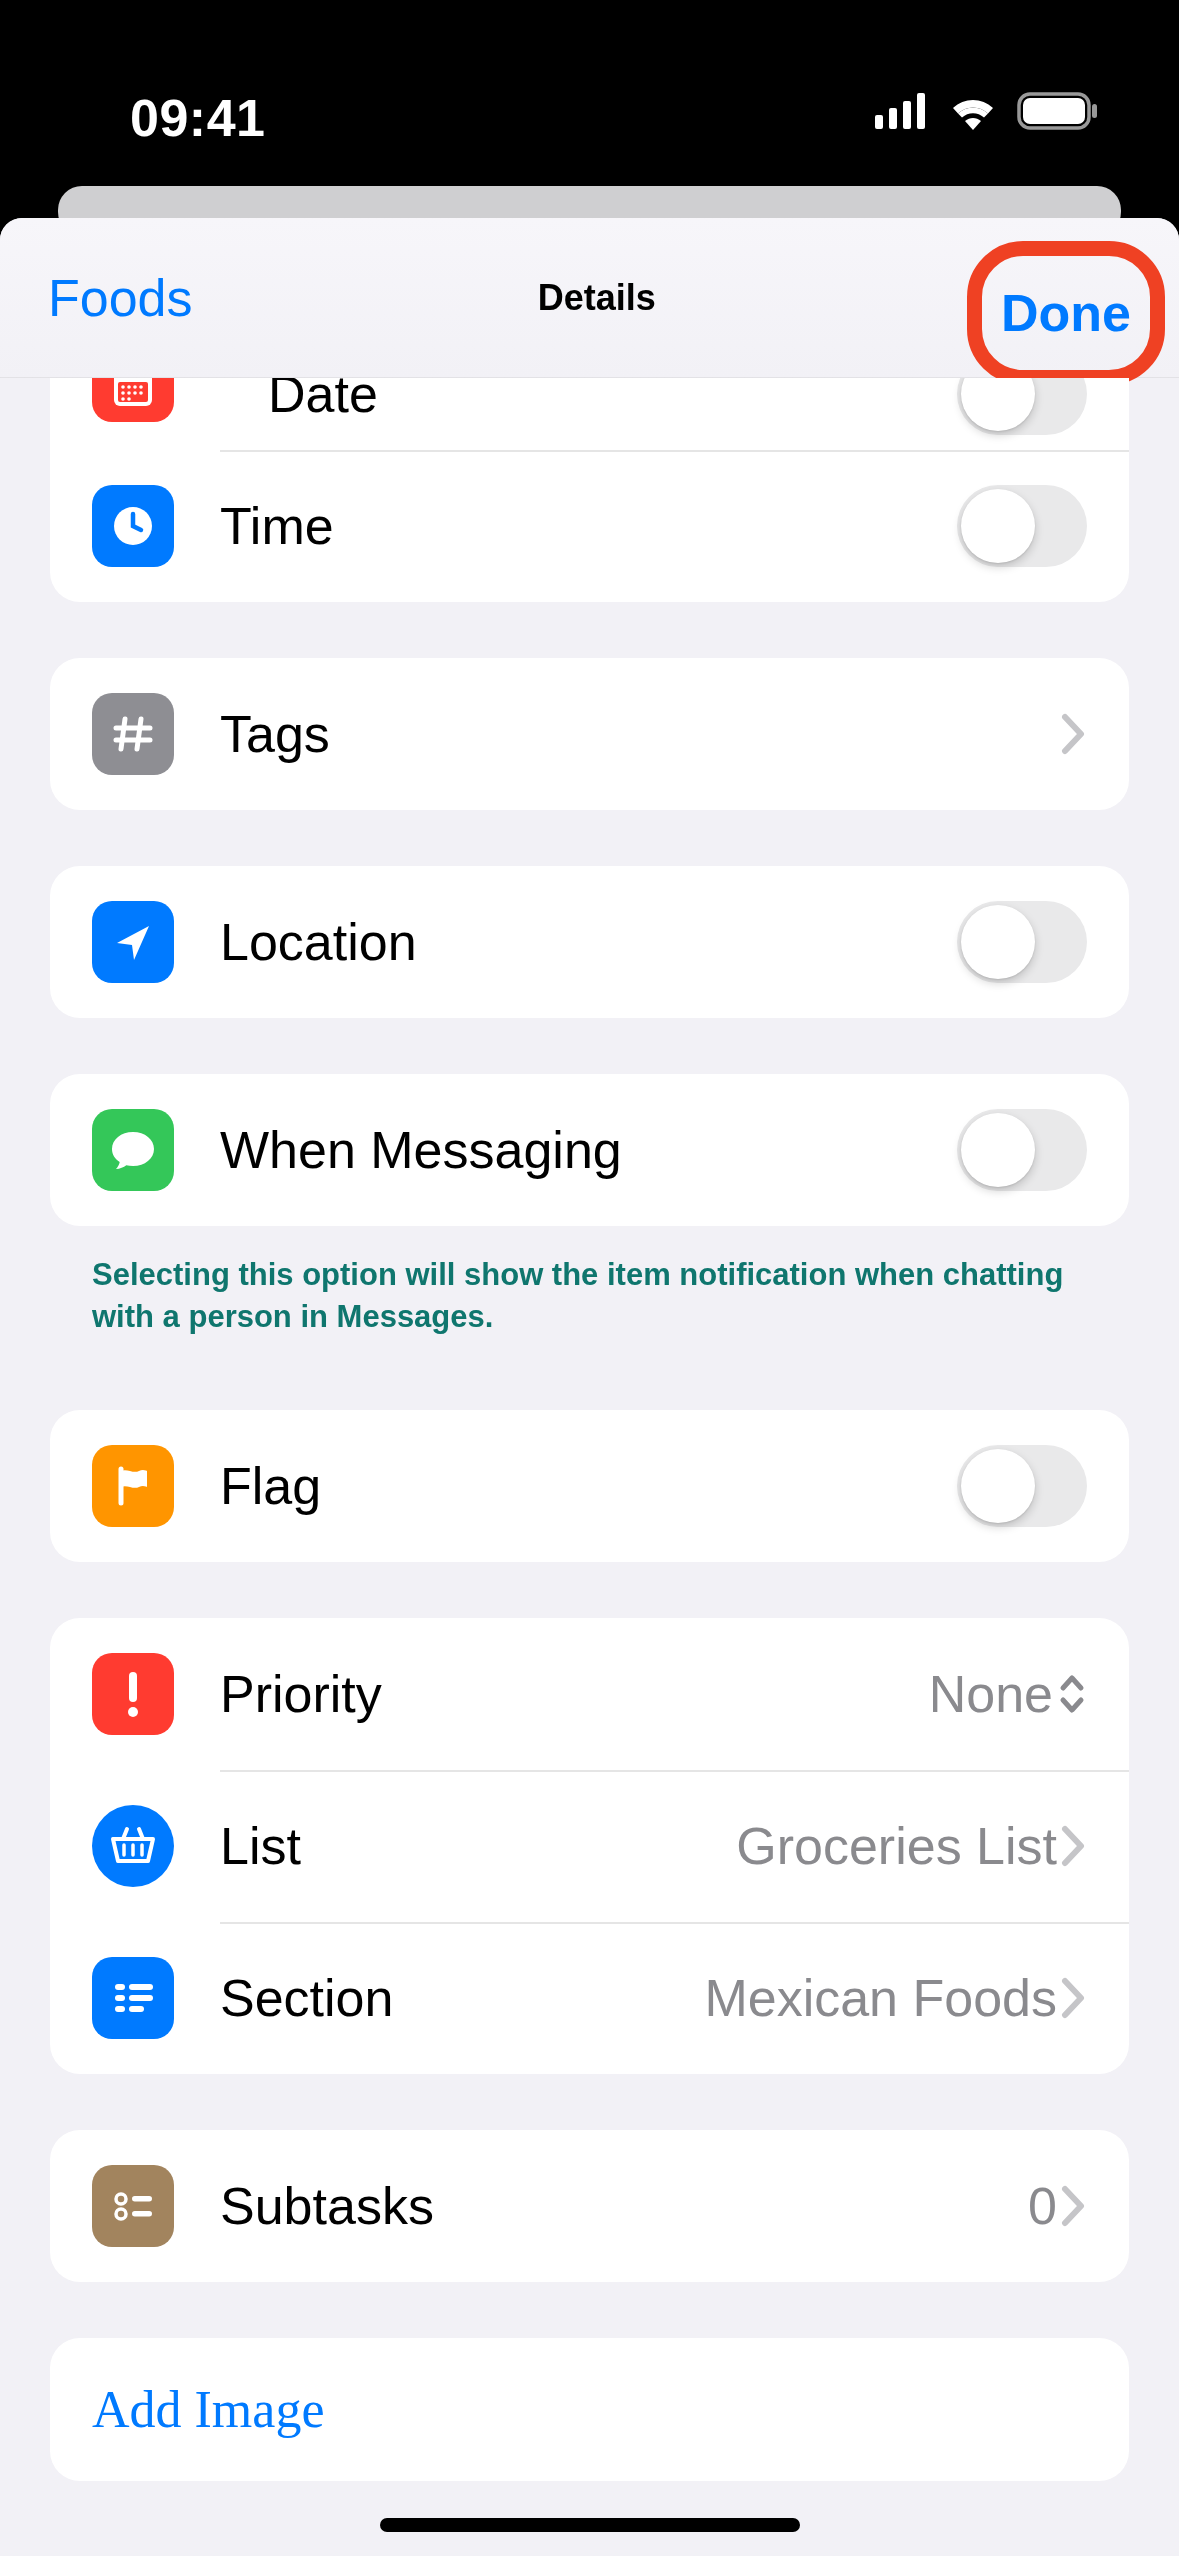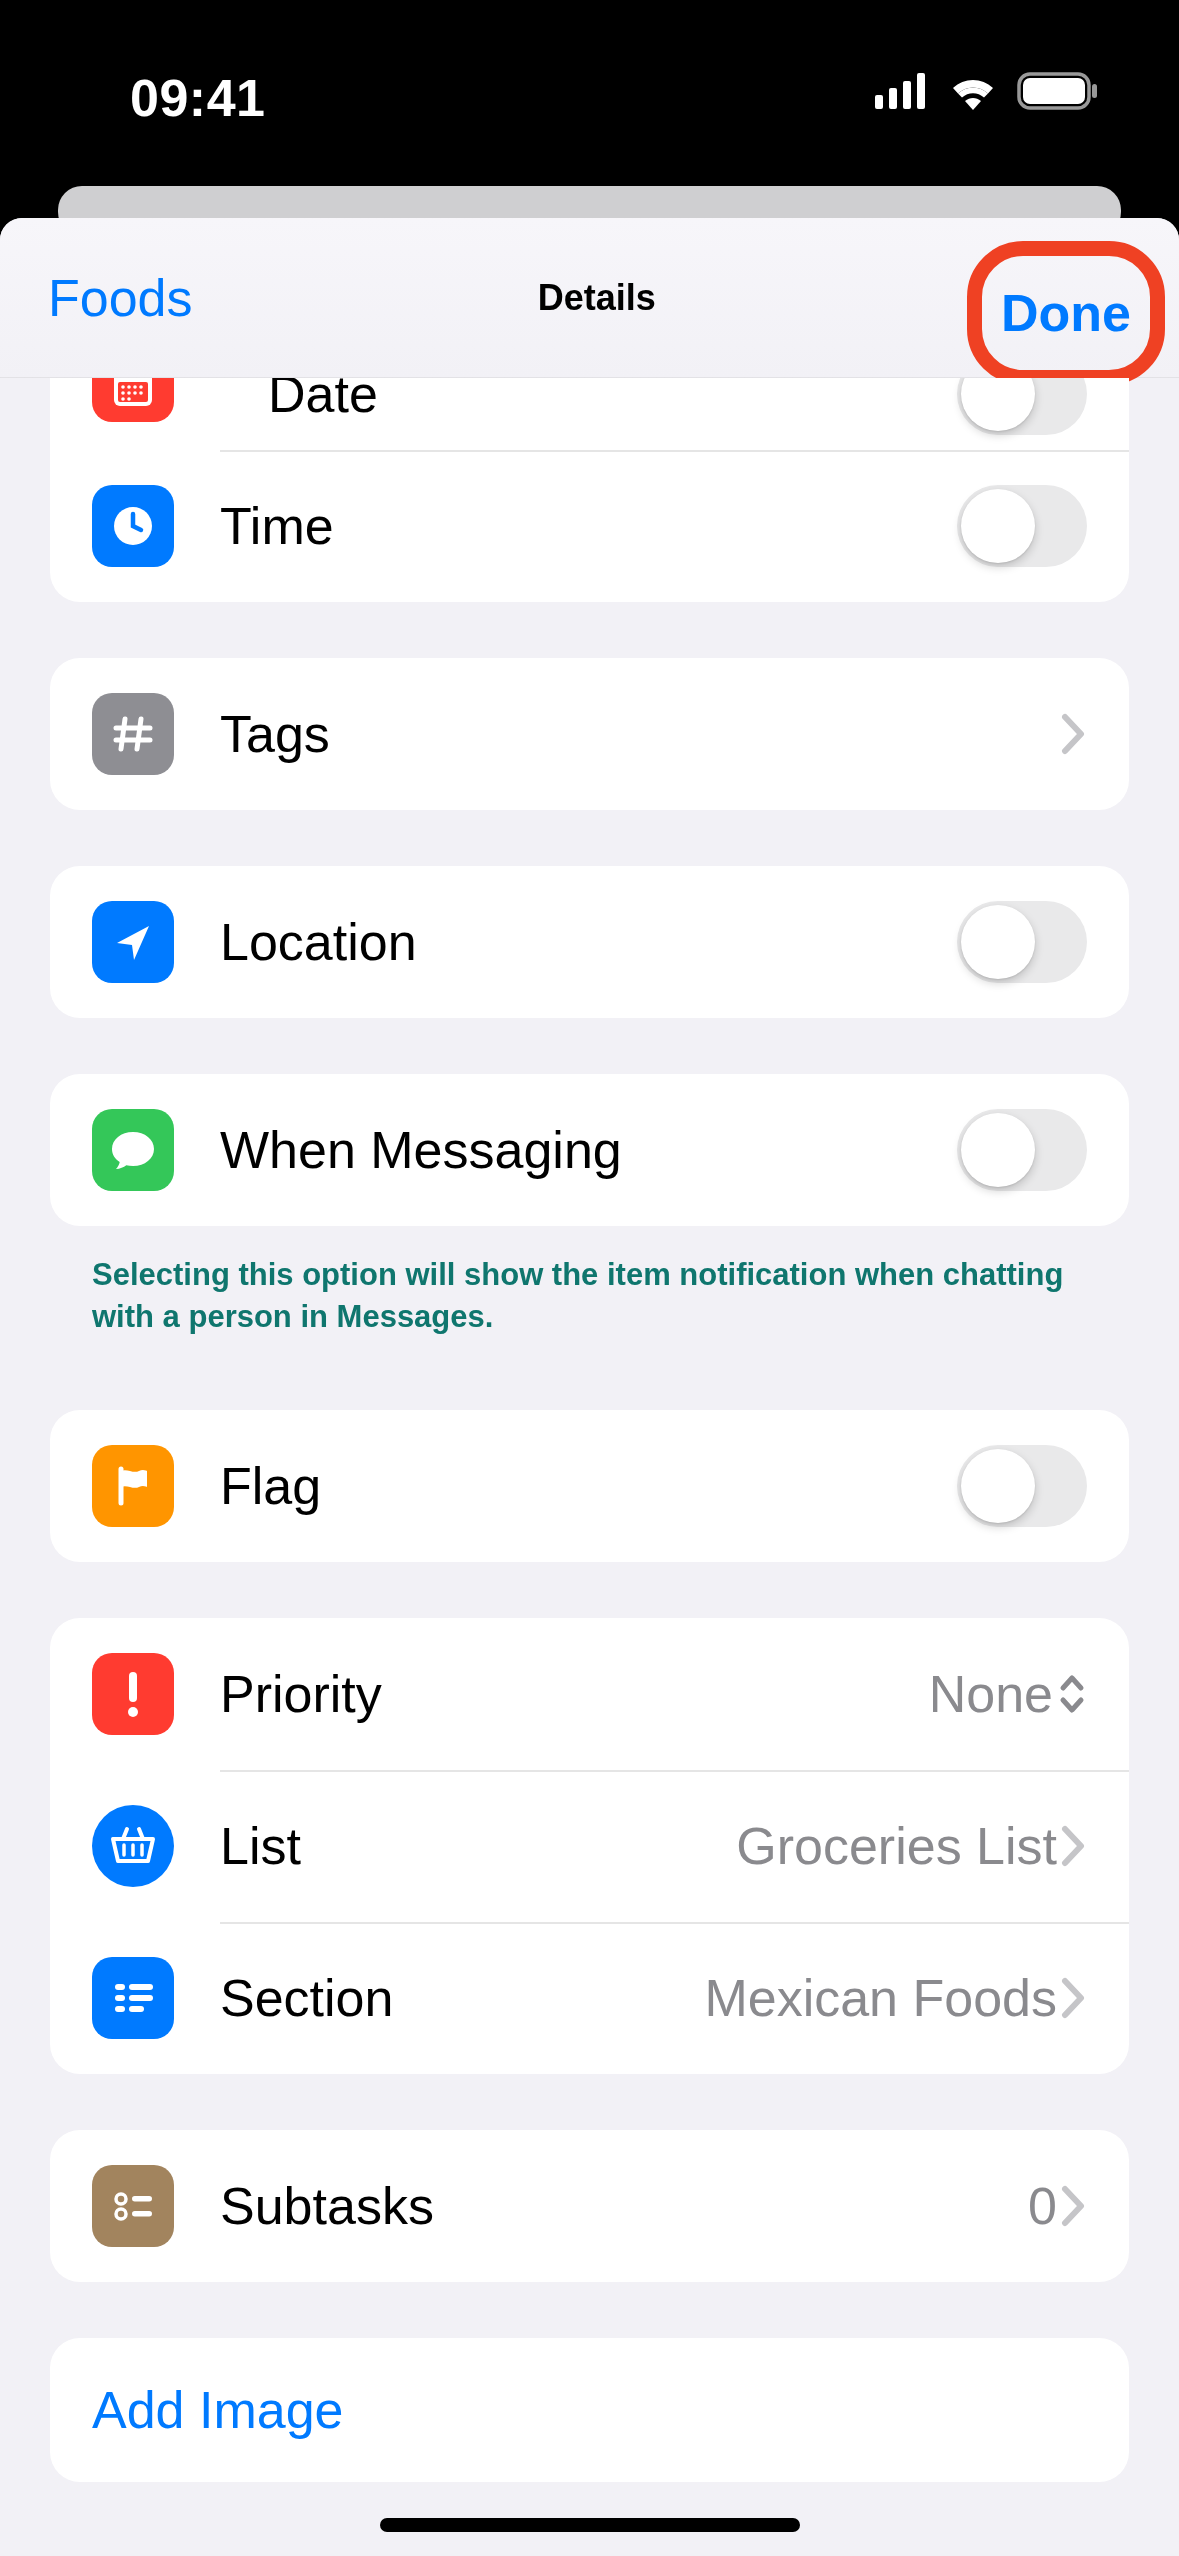--- a/index.html
+++ b/index.html
@@ -6,21 +6,21 @@
   html, body { width: 1179px; height: 2556px; font-family: -apple-system, "SF Pro Text", "Helvetica Neue", Arial, sans-serif; background: #000; }
   .viewport { width: 1179px; height: 2556px; position: relative; overflow: hidden; background: #000; }
 
   
   .statusbar {
     height: 180px;
     background: #000;
     display: flex;
     justify-content: space-between;
     align-items: flex-start;
-    padding: 68px 60px 0 130px;
+    padding: 88px 60px 0 130px;
     color: #fff;
   }
   .status-time { font-size: 52px; font-weight: 600; letter-spacing: 0.5px; }
   .status-right { display: flex; gap: 18px; align-items: center; padding-right: 20px; padding-top:4px; }
   .status-right svg { display:block; }
 
   
   .bg-card {
     position: absolute;
     top: 186px; left: 58px; right: 58px;
@@ -151,21 +151,21 @@
     font-weight: bold;
   }
 
   
   .action-row {
     background:#fff;
     border-radius:30px;
     margin-top:56px;
     padding:42px 42px;
   }
-  .action-label { font-size:52px; color:#007aff; font-weight:400; }
+  .action-label { font-size:52px; color:#007aff; font-weight:400;font-family:Liberation Serif, serif; }
 
   
   .home-indicator {
     position:absolute;
     bottom:24px; left:50%;
     transform:translateX(-50%);
     width:420px; height:14px;
     background:#000;
     border-radius:20px;
   }

